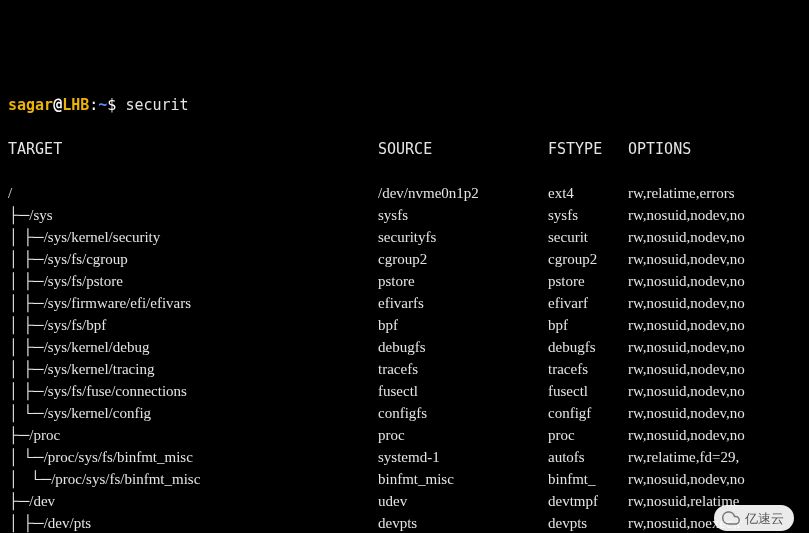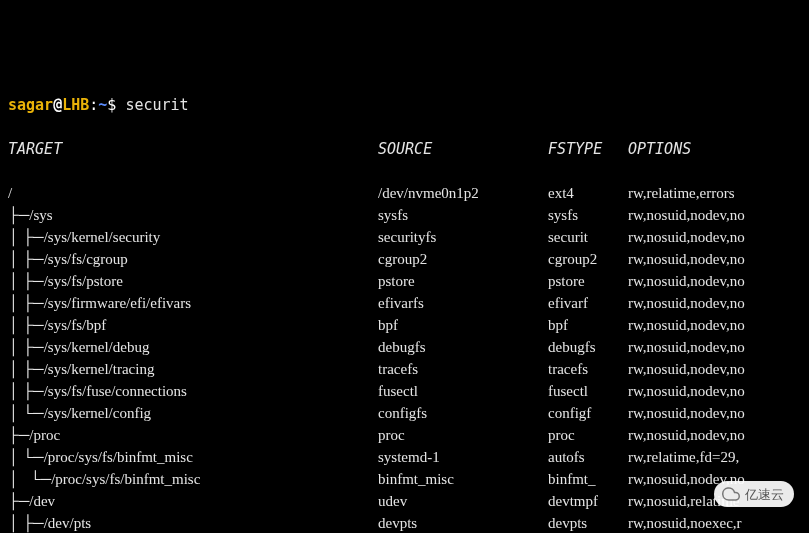--- a/index.html
+++ b/index.html
@@ -24,26 +24,26 @@
   .prompt-host { color: #fff; font-weight: bold; }
   .prompt-colon { color: #fff; }
   .prompt-path { color: #5b8cff; font-weight: bold; }
   .prompt-dollar { color: #fff; }
   .cmd { color: #e5e5e5; }
   .row { display: block; }
   .col-target { display: inline-block; width: 370px; vertical-align: top; }
   .col-source { display: inline-block; width: 170px; vertical-align: top; }
   .col-fstype { display: inline-block; width: 80px; vertical-align: top; }
   .col-options{ display: inline-block; vertical-align: top; }
-  .header { color: #e5e5e5; font-style: italic; }
+  .header { color: #e5e5e5; }
   .tree   { color: #e5e5e5; font-family: Liberation Serif, serif; }
   .watermark {
     position: absolute;
     right: 15px;
-    bottom: 26px;
+    bottom: 2px;
     background: rgba(255,255,255,0.92);
     color: #555;
     font-family: sans-serif;
     font-size: 13px;
     line-height: 1;
     padding: 4px 10px 4px 8px;
     border-radius: 14px;
     display: flex;
     align-items: center;
     gap: 5px;

